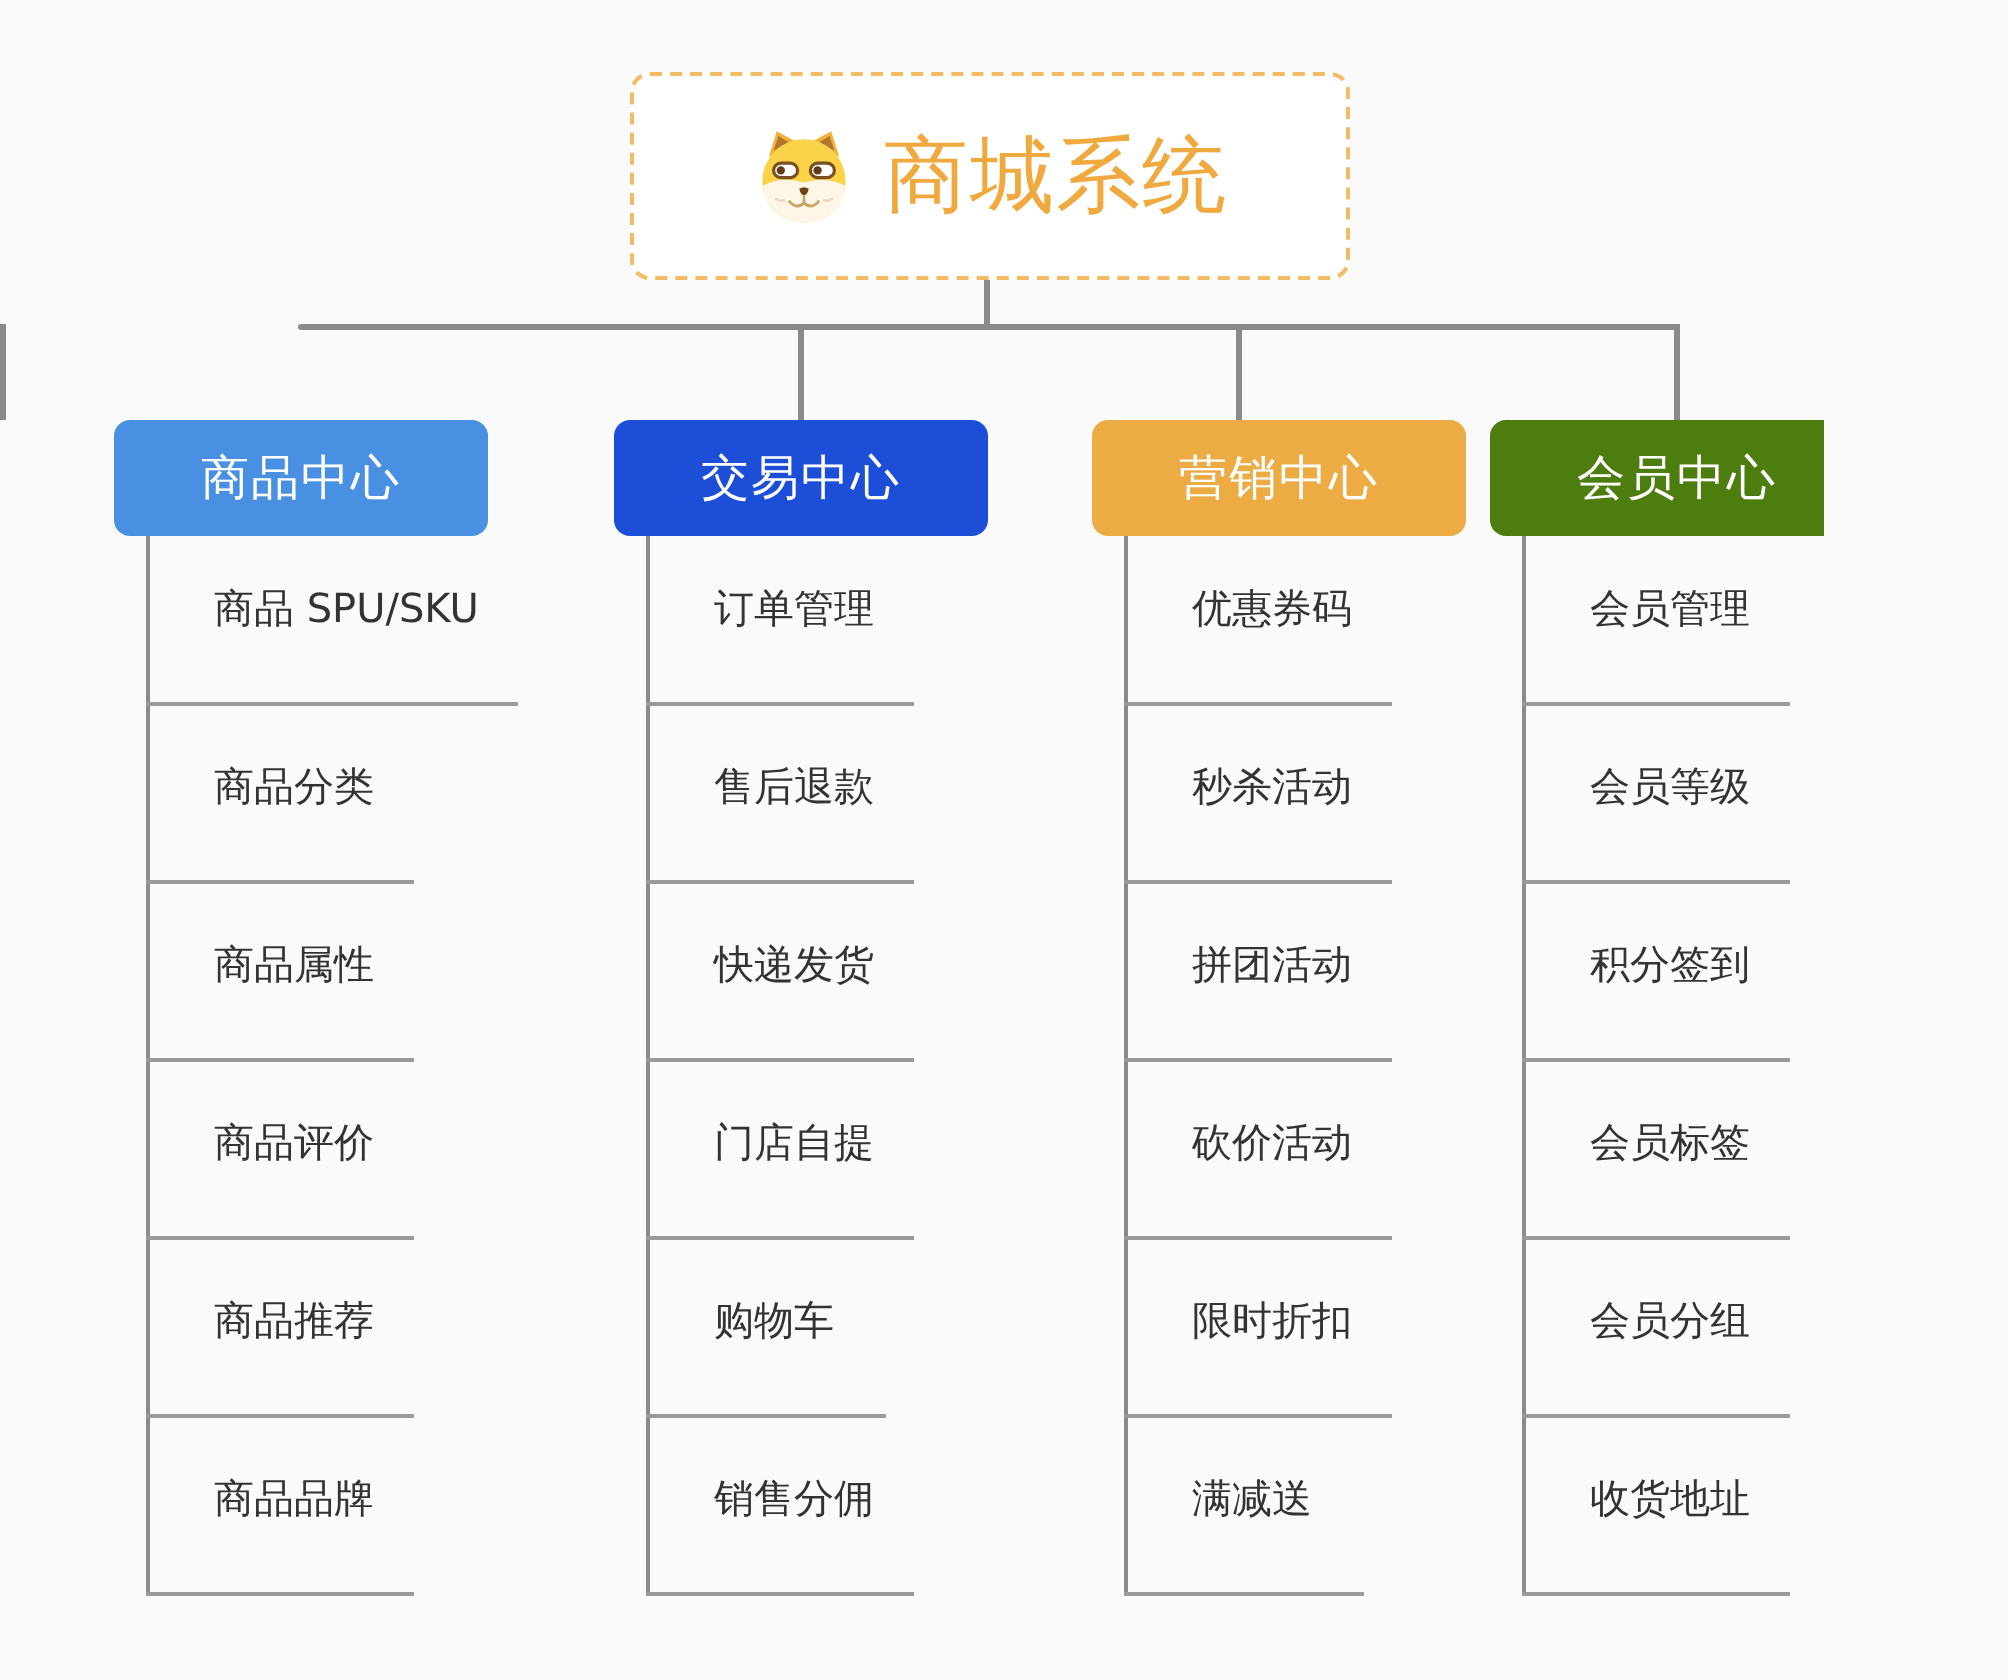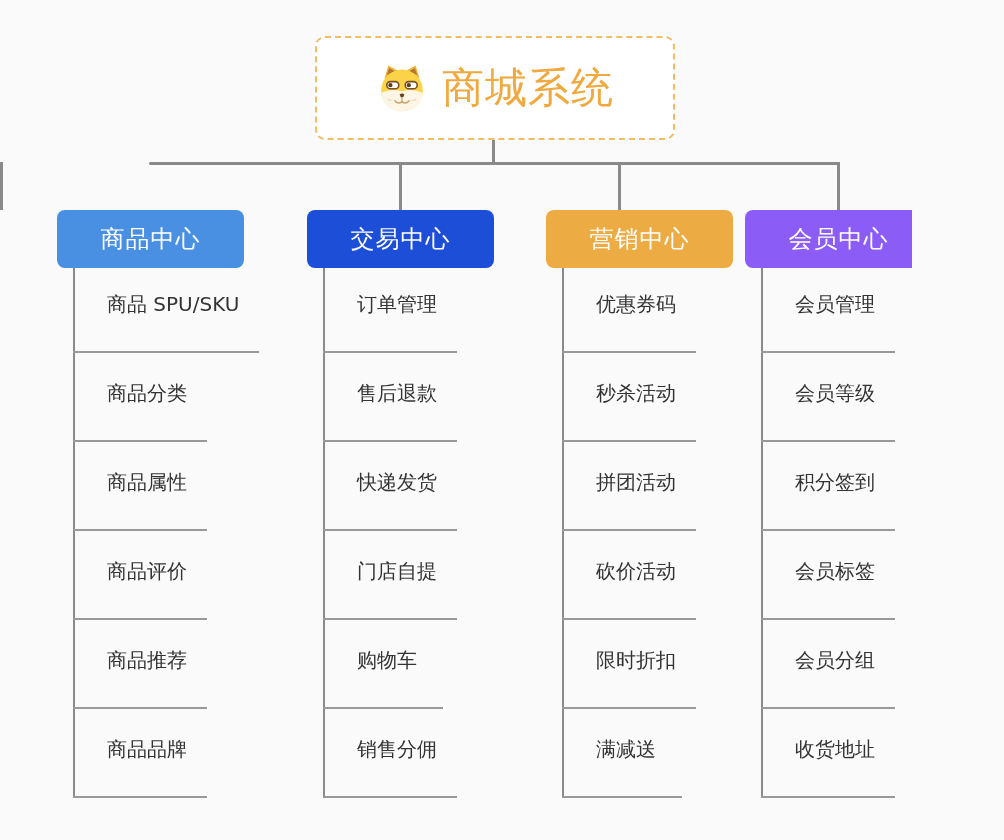--- a/index.html
+++ b/index.html
@@ -212,21 +212,21 @@
       <span class="item-label">限时折扣</span>
     </div>
 
     <div class="item">
       <span class="item-label">满减送</span>
     </div>
   </div>
     </div>
 
     <div class="branch-col">
-      <div class="branch-box" style="background: #8b5cf6; color: rgb(255, 255, 255);">
+      <div class="branch-box" style="background: #4d7c0f; color: rgb(255, 255, 255);">
         <span class="branch-label">会员中心</span>
       </div>
       <div class="col-line"></div>
       <div class="items">
     <div class="item">
       <span class="item-label">会员管理</span>
     </div>
 
     <div class="item">
       <span class="item-label">会员等级</span>

